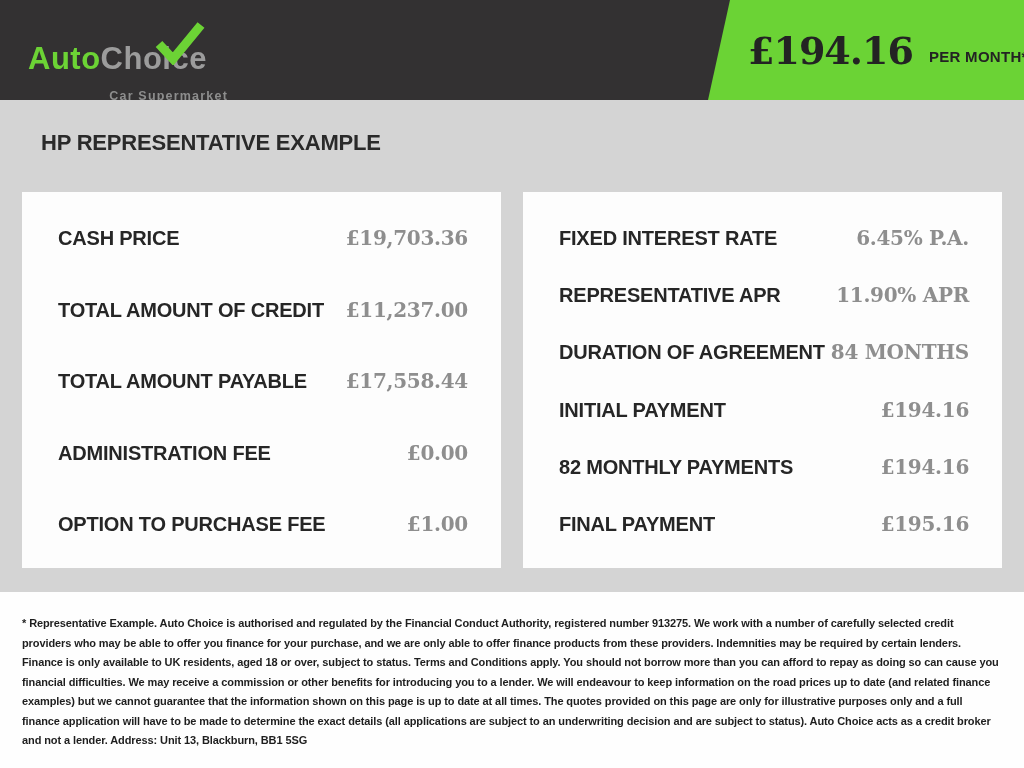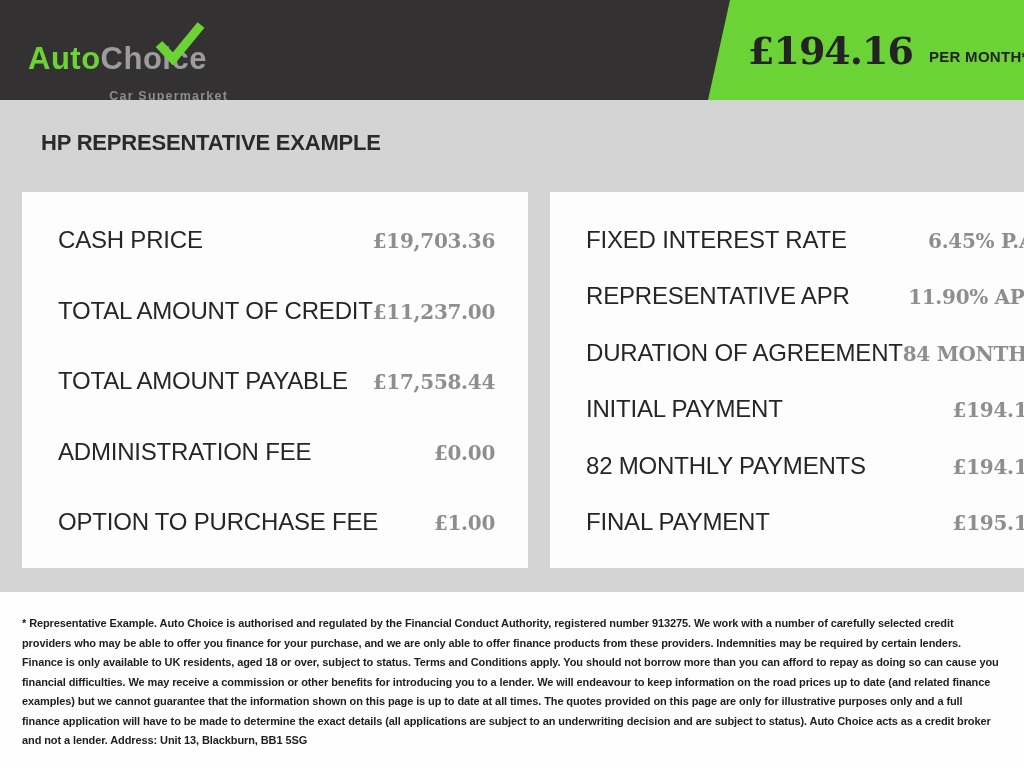--- a/index.html
+++ b/index.html
@@ -84,21 +84,21 @@
     height: 376px;
     background: #fdfdfd;
     padding: 34px 33px 32px 36px;
     display: flex; flex-direction: column;
     justify-content: space-between;
   }
   .row {
     display: flex; justify-content: space-between; align-items: baseline;
   }
   .row-label {
-    font-size: 24px; font-weight: normal;
+    font-size: 20px; font-weight: bold;
     letter-spacing: -0.2px;
     color: #262626;
     white-space: nowrap;
   }
   .row-value {
     font-family: "DejaVu Serif", serif;
     font-size: 20px; font-weight: 600;
     letter-spacing: -0.3px;
     color: #8e8e8e;
     white-space: nowrap;

